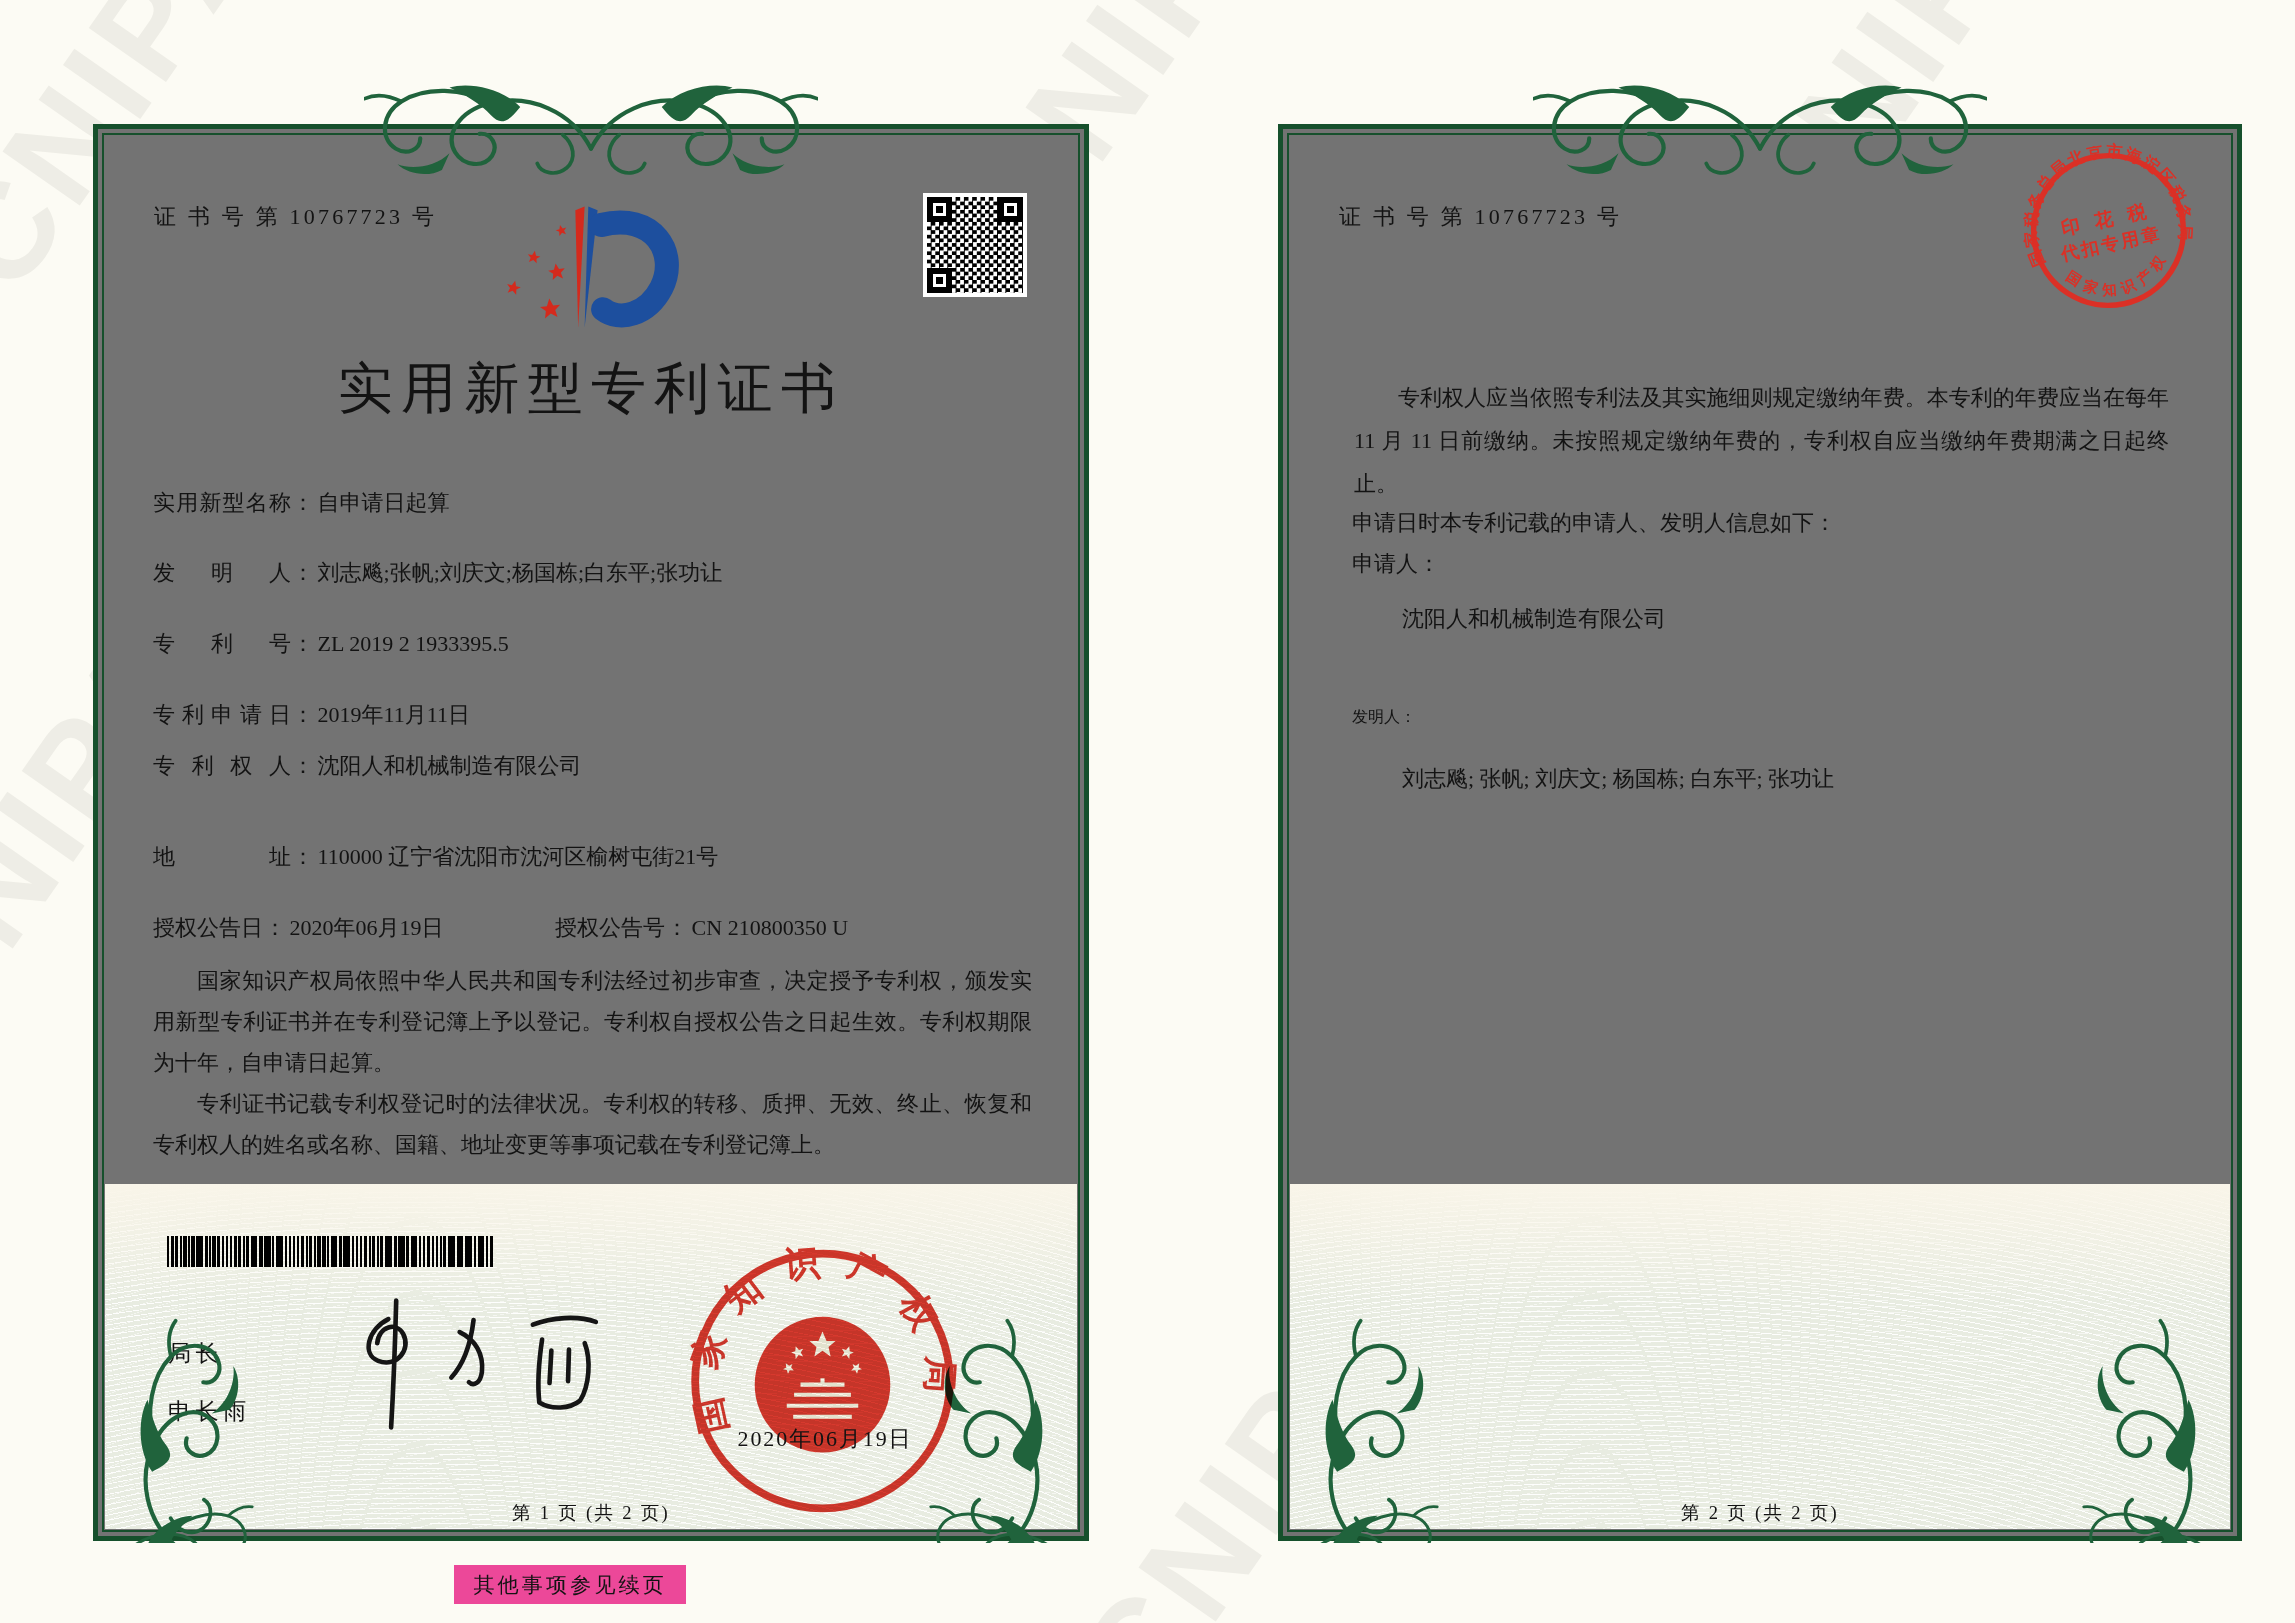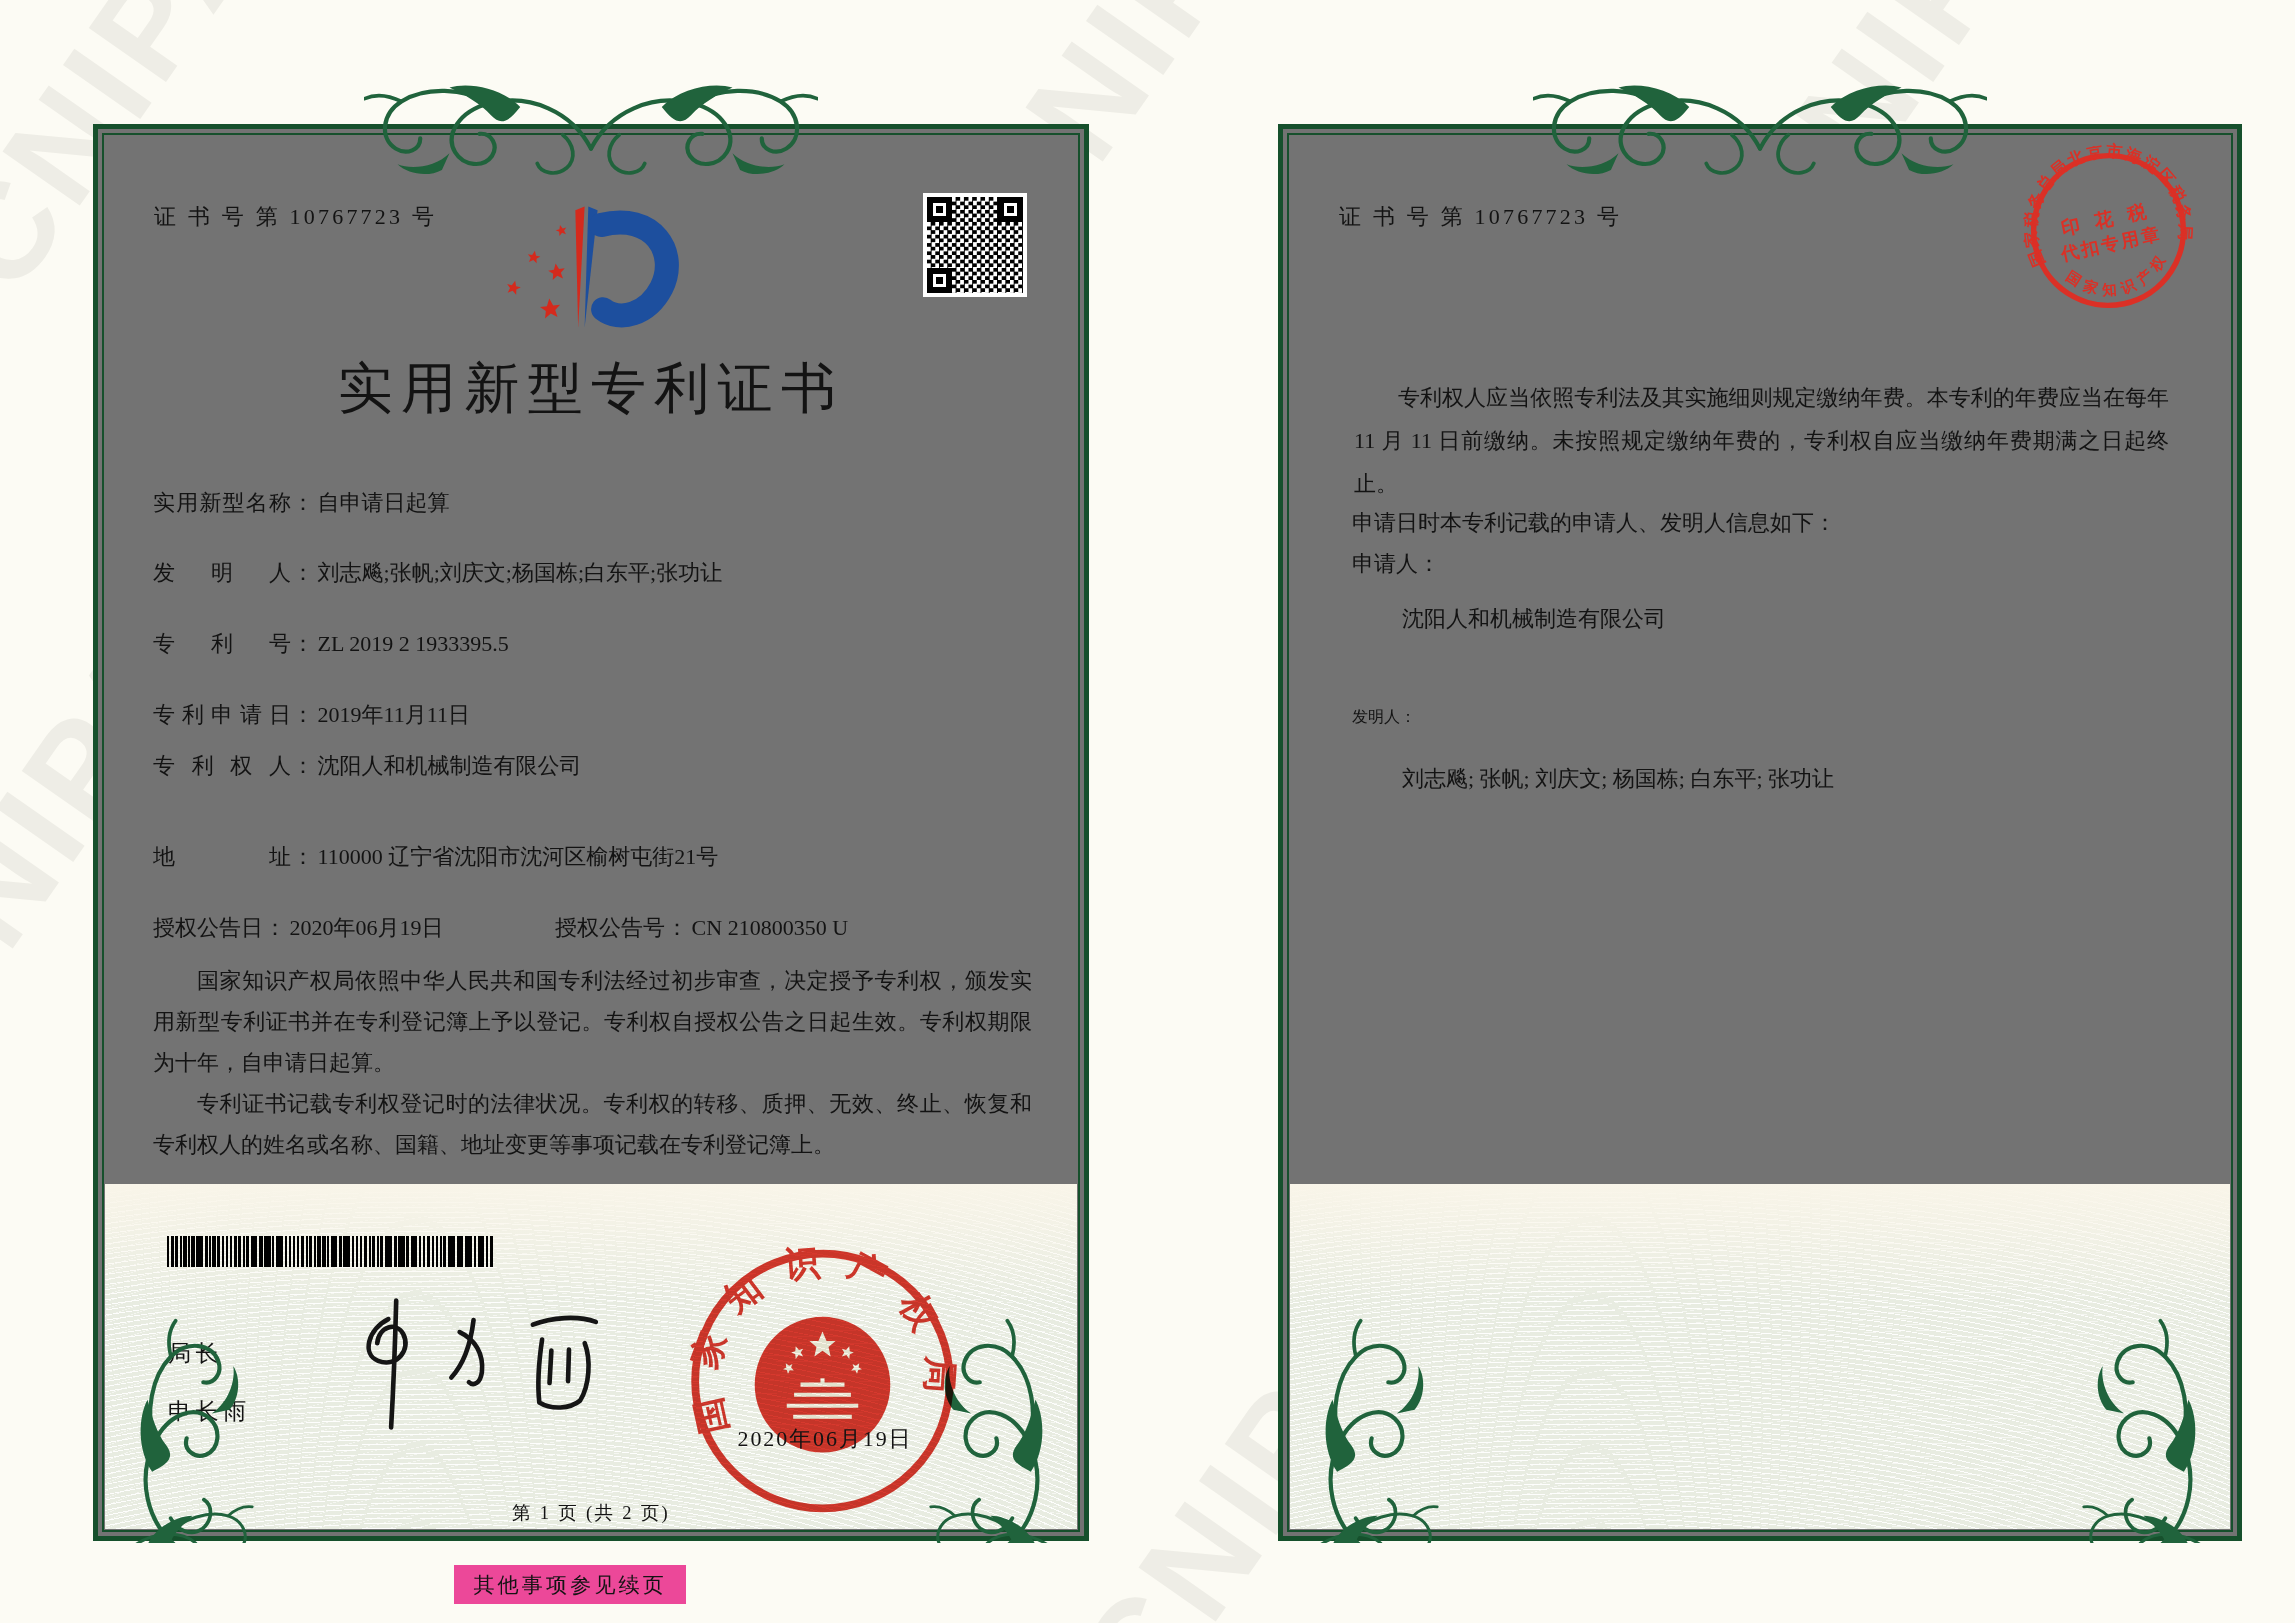--- a/index.html
+++ b/index.html
@@ -249,14 +249,15 @@
   <div class="p2paras">
     <p>专利权人应当依照专利法及其实施细则规定缴纳年费。本专利的年费应当在每年 11 月 11 日前缴纳。未按照规定缴纳年费的，专利权自应当缴纳年费期满之日起终止。</p>
   </div>
 
   <div class="infohead">申请日时本专利记载的申请人、发明人信息如下：</div>
   <div class="applab">申请人：</div>
   <div class="appval">沈阳人和机械制造有限公司</div>
   <div class="invlab">发明人：</div>
   <div class="invval">刘志飚; 张帆; 刘庆文; 杨国栋; 白东平; 张功让</div>
 
+  <div class="footer">第 2 页 (共 2 页)</div>
 </div>
 
 
 </body></html>

